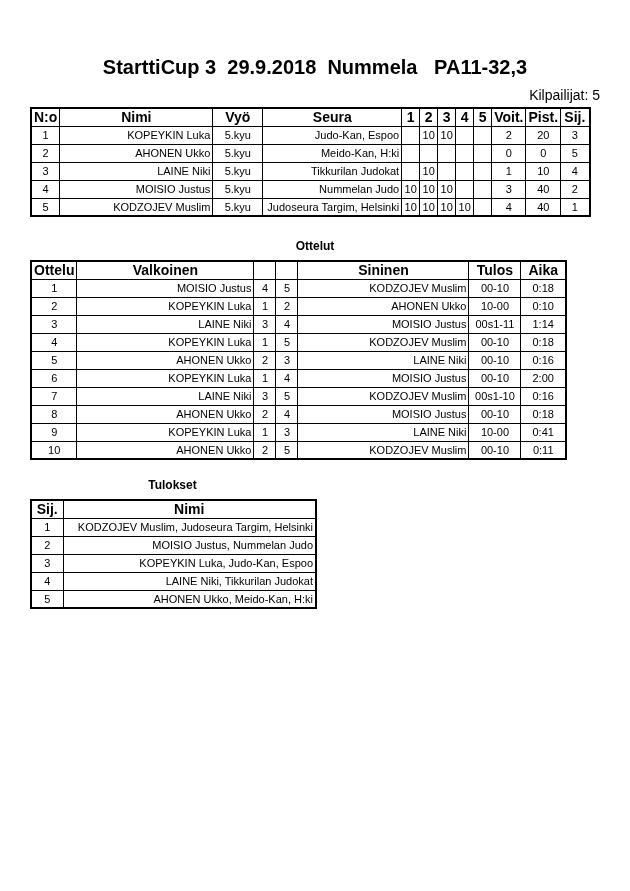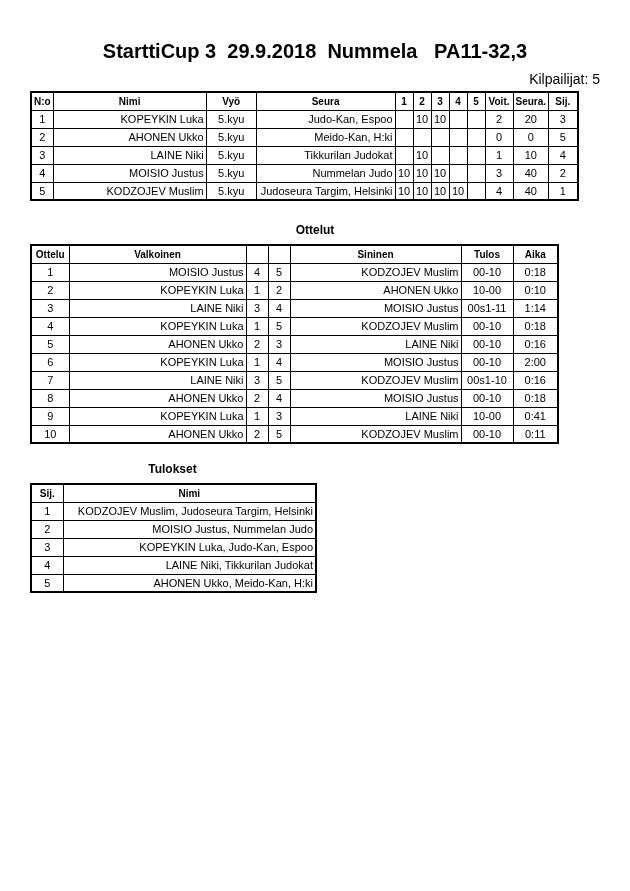--- a/index.html
+++ b/index.html
@@ -5,21 +5,21 @@
   * { margin: 0; padding: 0; box-sizing: border-box; }
   html, body { background: #fff; }
   body {
     width: 630px; height: 891px;
     font-family: "Liberation Sans", sans-serif;
     color: #000;
   }
   .page { position: relative; width: 630px; height: 891px; overflow: hidden; }
 
   .title {
-    padding-top: 40px;
+    padding-top: 56px;
     text-align: center;
     font-size: 20px;
     font-weight: bold;
     white-space: pre;
   }
 
   .sub-row { position: relative; margin-top: 5px; height: 16px; }
   .heading { text-align: center; font-size: 12px; font-weight: bold; }
   .count-label { position: absolute; right: 30px; top: 3px; font-size: 14px; }
 
@@ -35,21 +35,21 @@
     font-size: 11px;
     border: 2px solid #000;
   }
   th, td {
     border: 1px solid #000;
     height: 18px;
     white-space: nowrap;
     overflow: hidden;
     padding: 0 2px;
   }
-  th { font-weight: bold; font-size: 10px; }
+  th { font-weight: bold; font-size: 14px; }
   td.c { text-align: center; padding: 0; }
   td.l { text-align: right; padding-left: 4px; overflow: visible; }
 </style>
 </head>
 <body>
 
 <div class="page">
 
   <div class="title">StarttiCup 3  29.9.2018  Nummela   PA11-32,3</div>
 
@@ -77,21 +77,21 @@
         <th>N:o</th>
         <th>Nimi</th>
         <th>Vyö</th>
         <th>Seura</th>
         <th>1</th>
         <th>2</th>
         <th>3</th>
         <th>4</th>
         <th>5</th>
         <th>Voit.</th>
-        <th>Seura.</th>
+        <th>Pist.</th>
         <th>Sij.</th>
       </tr>
     </thead>
     <tbody>
       <tr>
           <td class="c">1</td>
           <td class="l">KOPEYKIN Luka</td>
           <td class="c">5.kyu</td>
           <td class="l">Judo-Kan, Espoo</td>
           <td class="c"></td>

